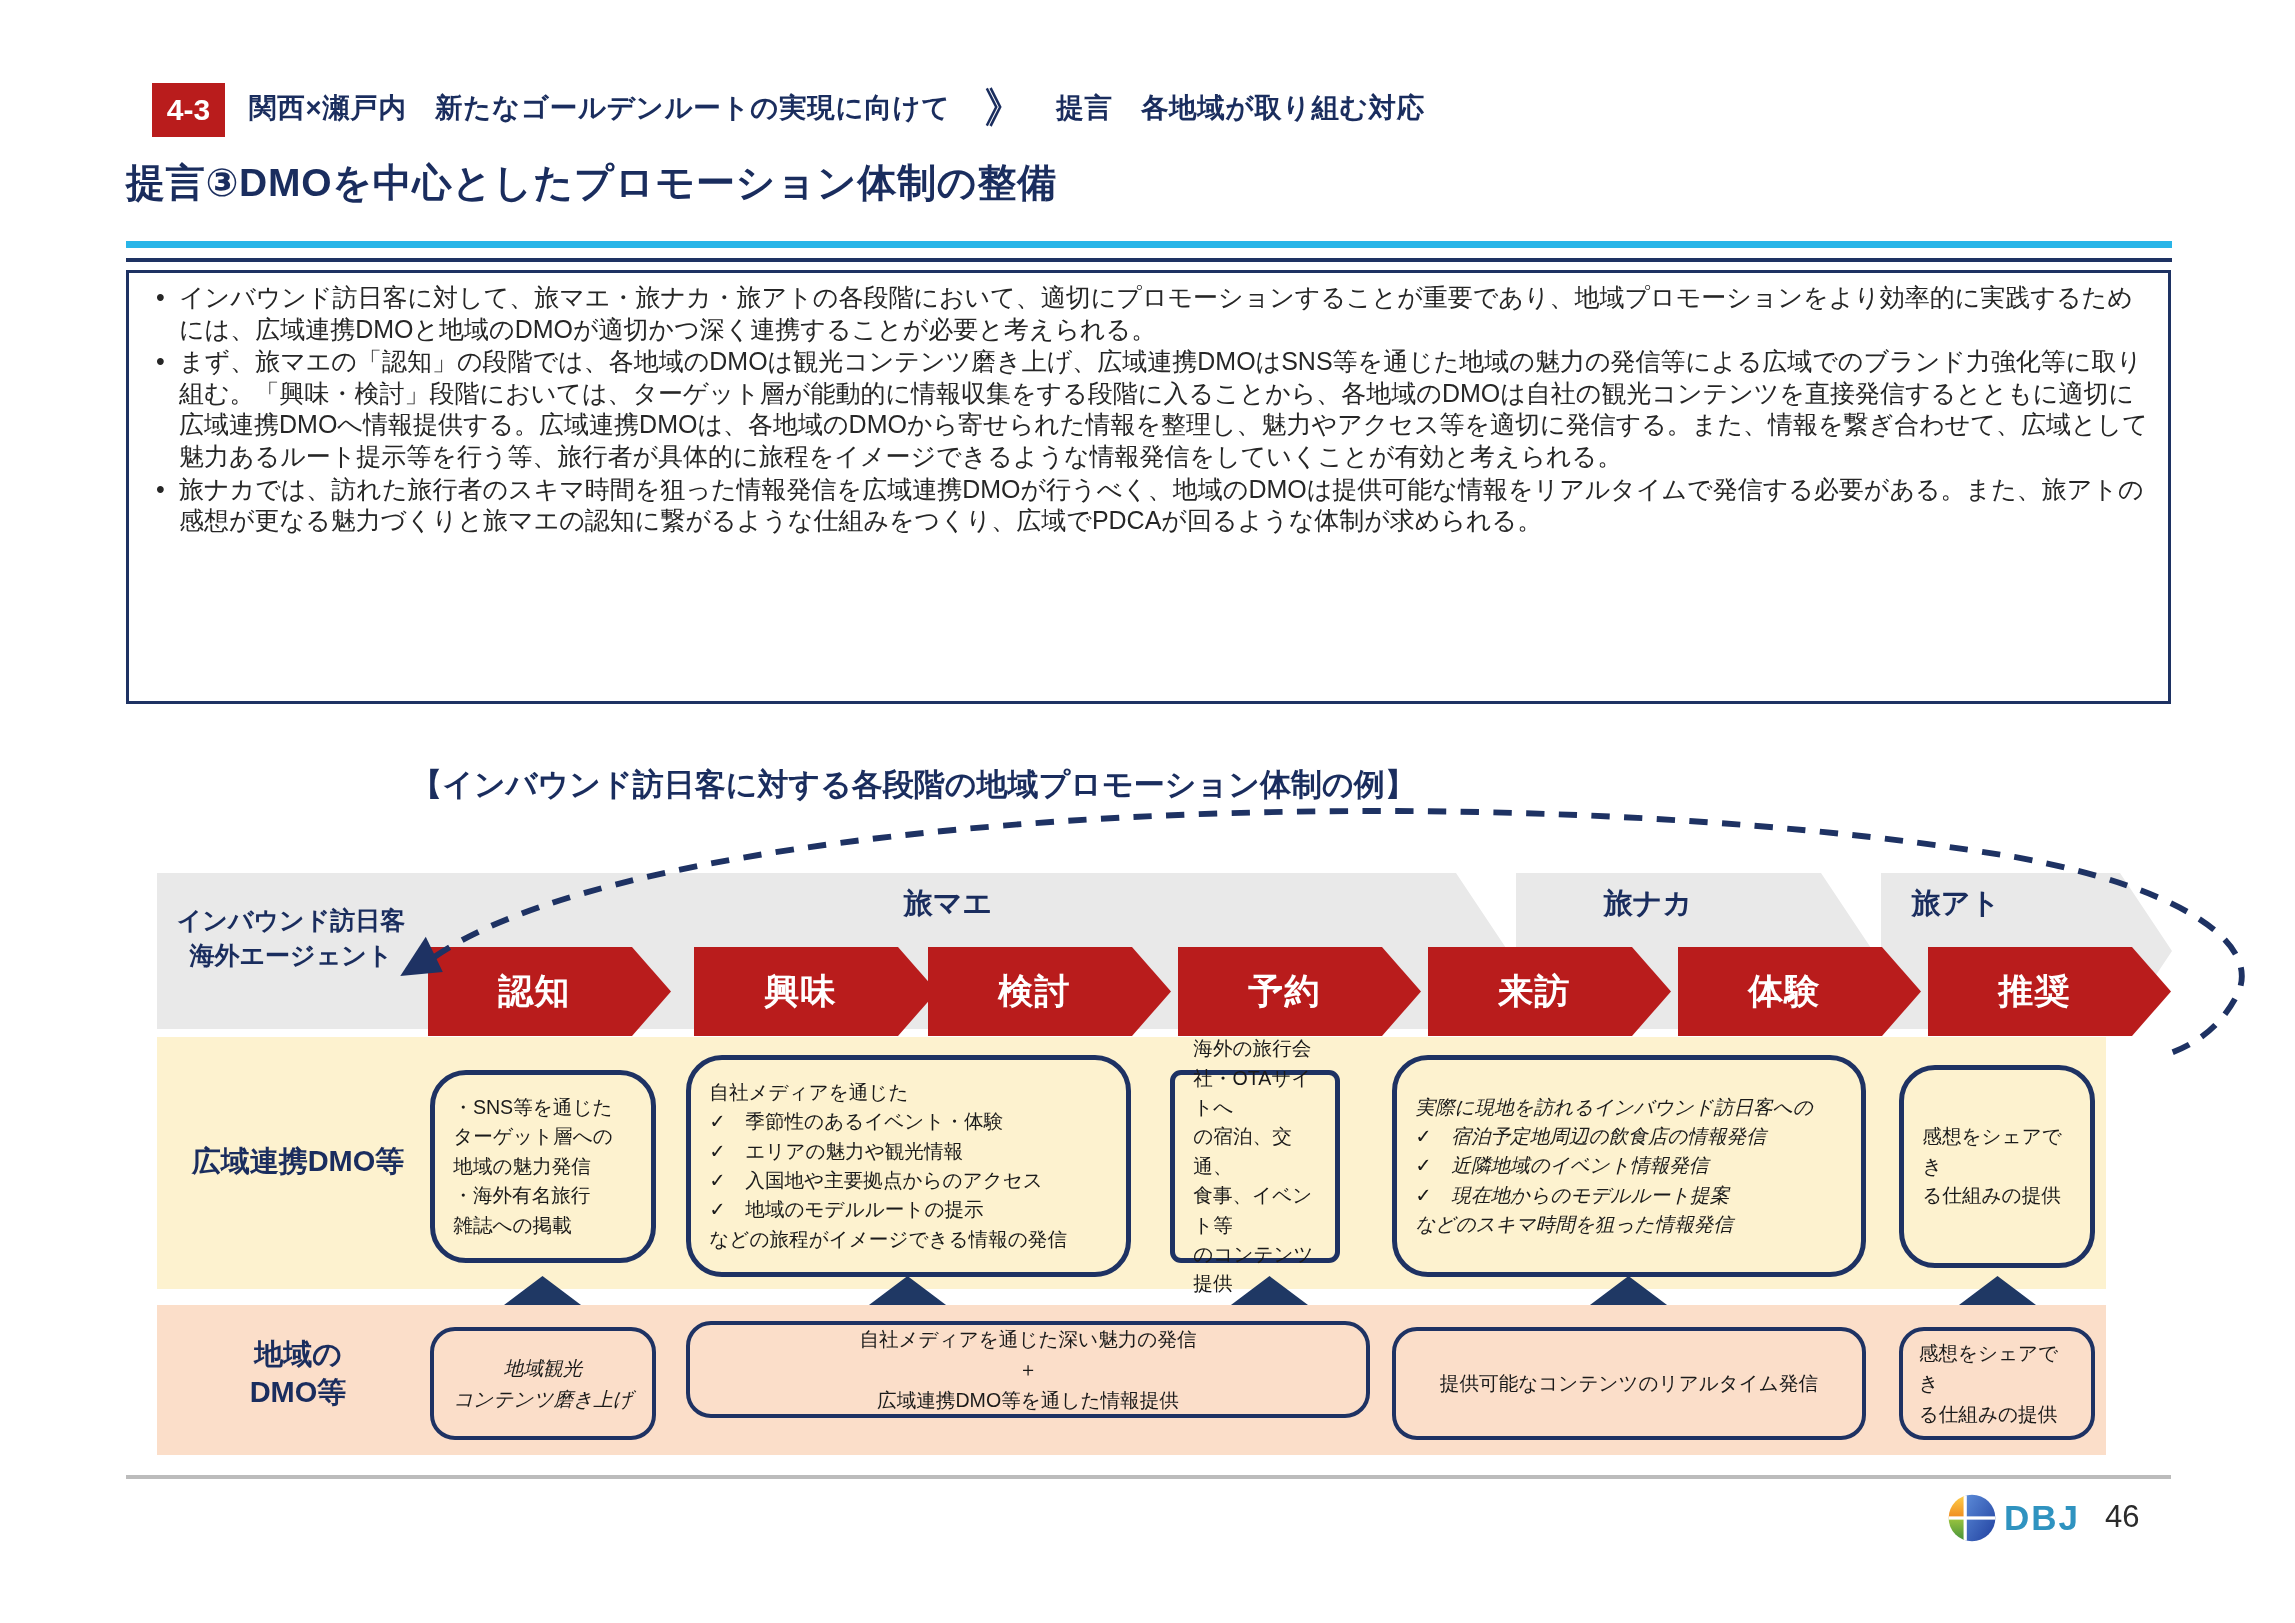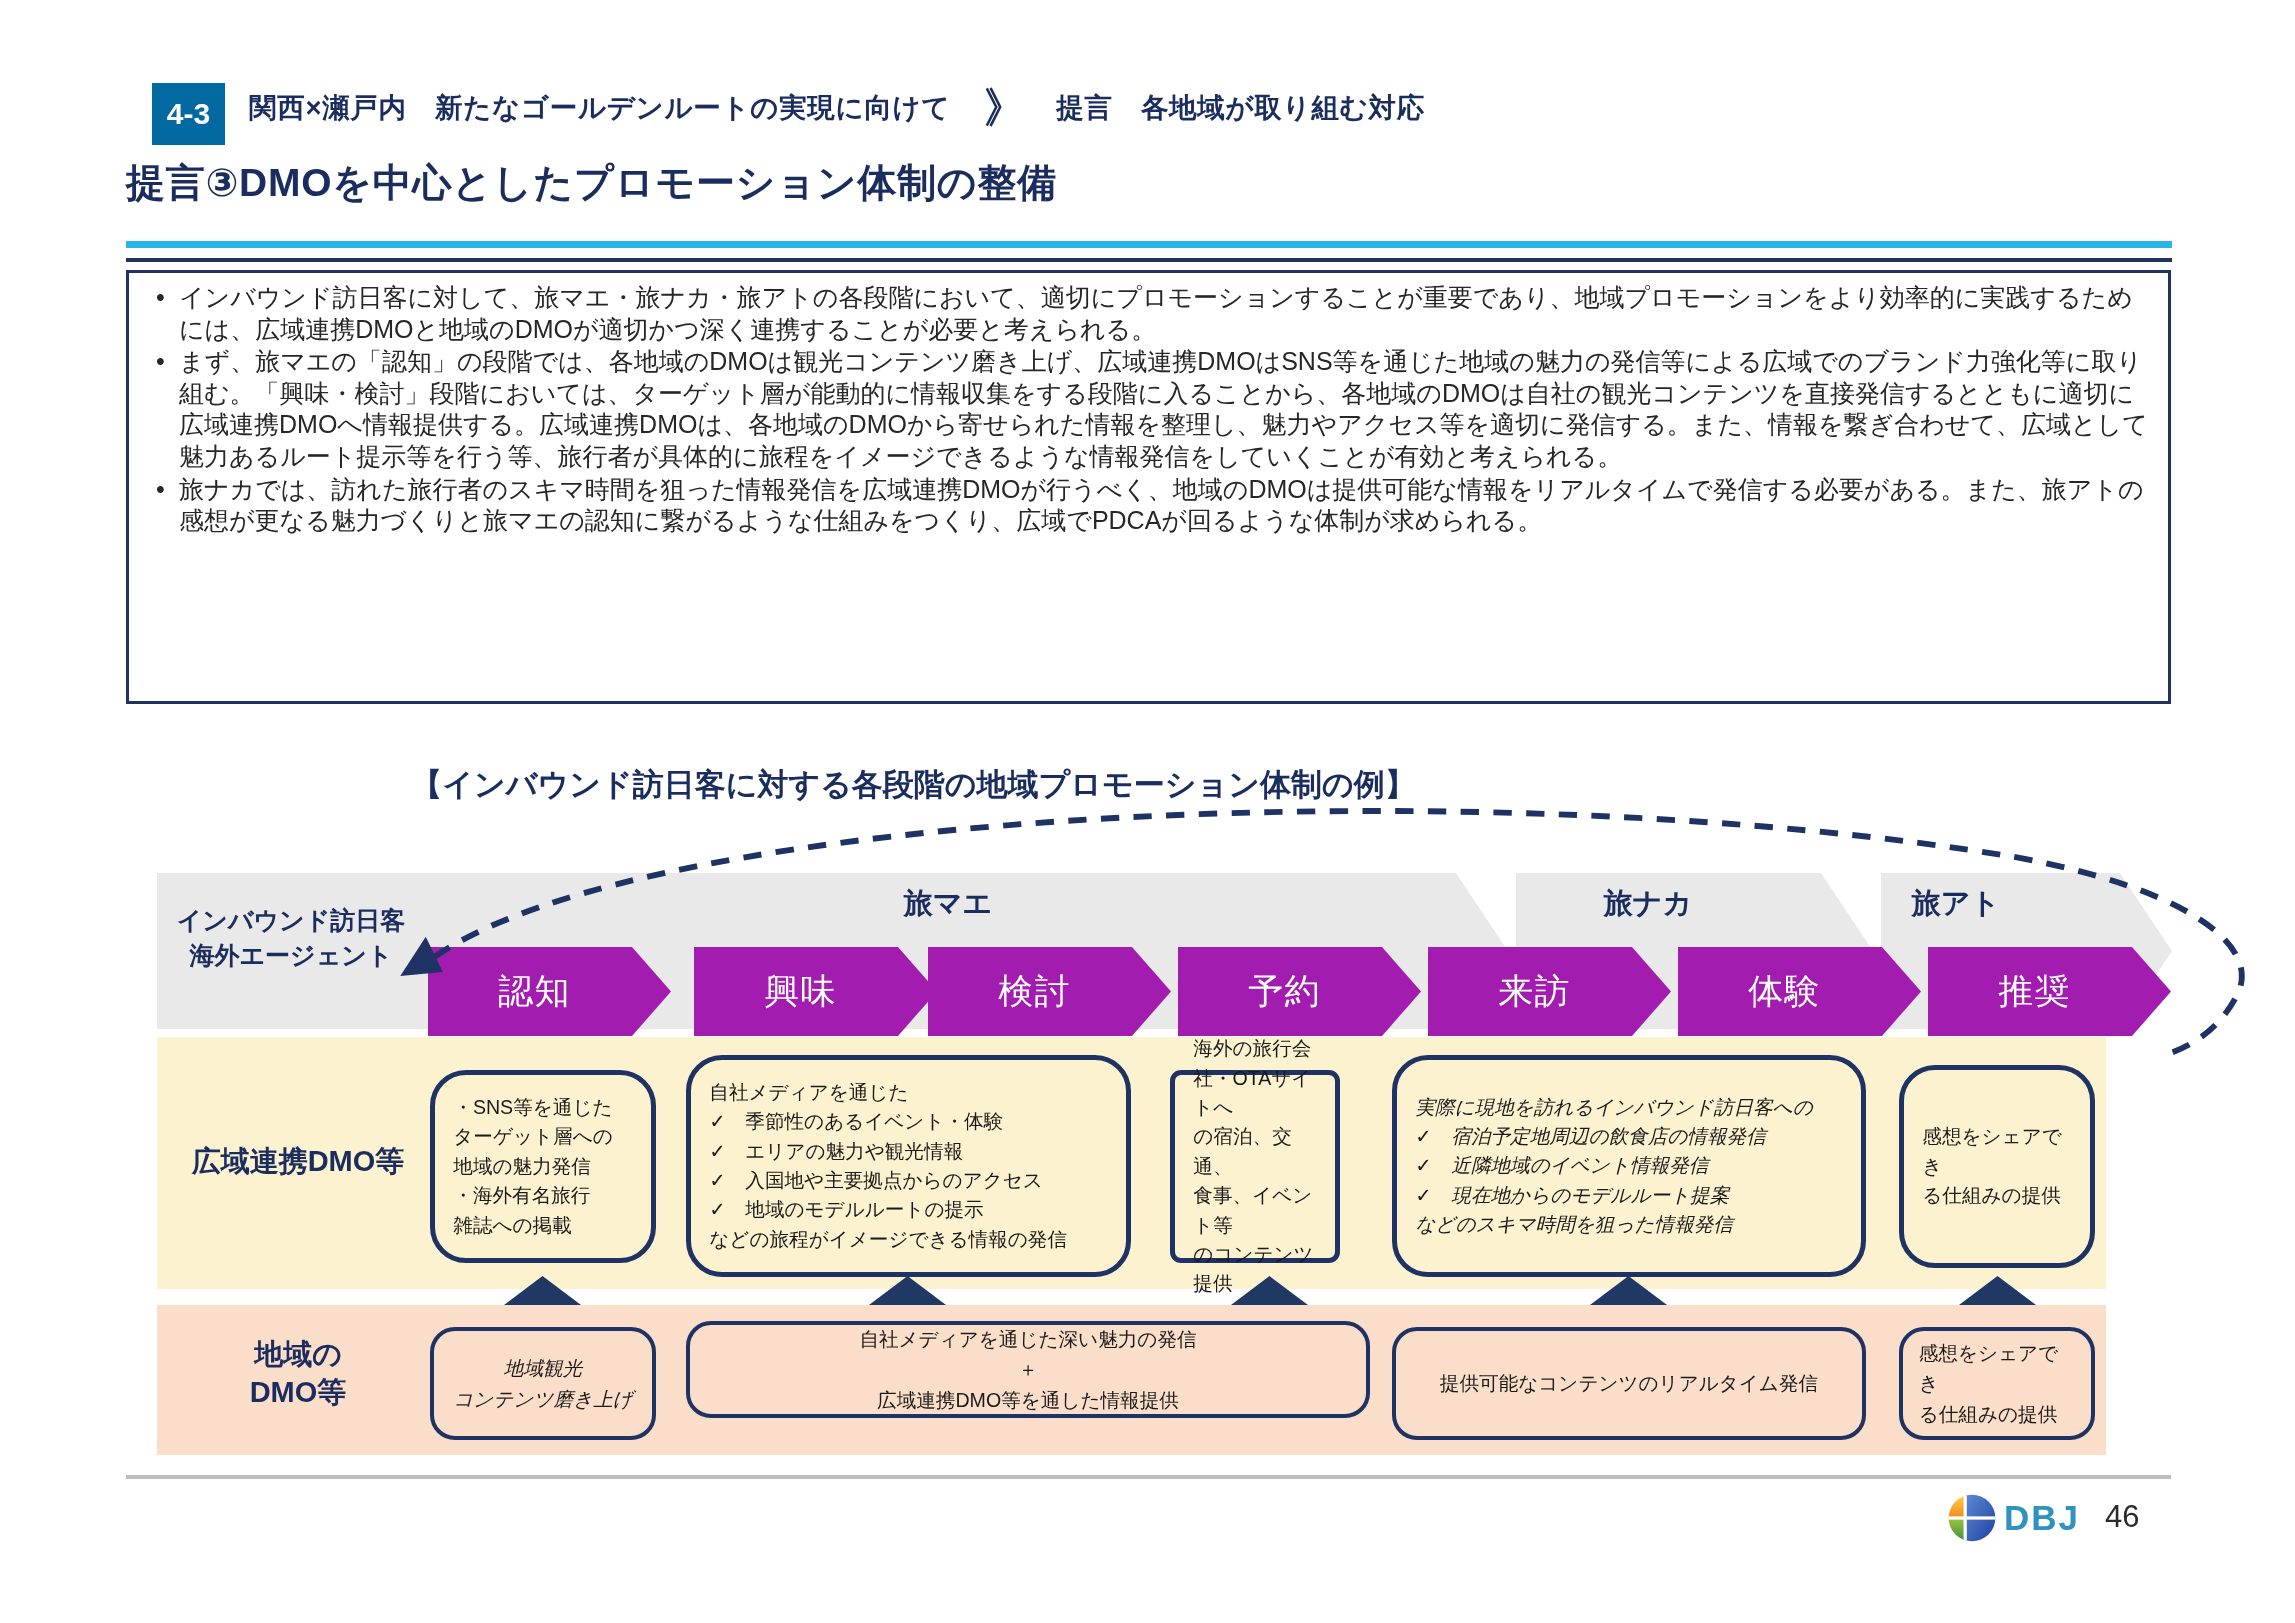--- a/index.html
+++ b/index.html
@@ -1,21 +1,21 @@
 <!DOCTYPE html>
 <html lang="ja" style="font-size:10.5px"><head>
 <meta charset="utf-8">
 <style>
   html,body{margin:0;padding:0;background:#ffffff;}
   body{width:2295px;height:1623px;position:relative;overflow:hidden;
        font-family:"Liberation Sans","DejaVu Sans",sans-serif;color:#222;}
   .abs{position:absolute;}
   .preline{white-space:pre-line;}
   
-  .badge{left:152px;top:83px;width:73px;height:62px;background:#0369a1;
+  .badge{left:152px;top:83px;width:73px;height:54px;background:#b91c1c;
          color:#fff;font-size:30px;font-weight:bold;display:flex;align-items:center;justify-content:center;}
   .hdr{left:249px;top:83px;height:50px;display:flex;align-items:center;gap:34px;}
   .hdr-txt{font-size:27.5px;font-weight:bold;color:#1a2d5e;letter-spacing:0.7px;}
   .hdr-sep{font-size:38px;font-weight:bold;color:#1a2d5e;transform:scaleY(1.1);}
   .title{left:126px;top:156px;font-size:39px;font-weight:bold;color:#1a2d5e;letter-spacing:0.7px;}
   .rule-cyan{left:126px;top:241px;width:2046px;height:7.2px;background:#29b5e8;}
   .rule-navy{left:126px;top:258px;width:2046px;height:3.9px;background:#1e3263;}
   
   .sumbox{left:126px;top:270px;width:2045px;height:434px;border:3.3px solid #1e3263;
           background:#fff;box-sizing:border-box;padding:9.2px 19.6px 0 13px;}
@@ -26,22 +26,22 @@
   
   .band{background:#e9e9e9;top:873px;height:156px;
         clip-path:polygon(0 0,calc(100% - 52px) 0,100% 50%,calc(100% - 52px) 100%,0 100%);}
   .band1{left:157px;width:1351px;}
   .band2{left:1516px;width:357px;}
   .band3{left:1881px;width:291px;}
   .phase-label{top:884px;width:196px;text-align:center;font-size:29px;font-weight:bold;color:#1a2d5e;}
   .actor{left:160px;top:903px;width:262px;text-align:center;font-size:25px;font-weight:bold;
          color:#1a2d5e;line-height:1.38;}
   
-  .stage{top:947px;width:243px;height:89px;background:#a21caf;color:#fff;
-         font-size:35px;font-weight:normal;display:flex;align-items:center;justify-content:center;
+  .stage{top:947px;width:243px;height:89px;background:#b91c1c;color:#fff;
+         font-size:35px;font-weight:bold;display:flex;align-items:center;justify-content:center;
          padding-right:30px;box-sizing:border-box;letter-spacing:1.3px;
          clip-path:polygon(0 0,calc(100% - 39px) 0,100% 50%,calc(100% - 39px) 100%,0 100%);}
   
   .yellow-band{left:157px;top:1037px;width:1949px;height:252px;background:#fdf2cf;}
   .pink-band{left:157px;top:1305px;width:1949px;height:150px;background:#fbdec9;}
   .row-label{width:262px;text-align:center;font-size:29px;font-weight:bold;color:#1a2d5e;line-height:1.3;}
   .ybox{border:5.2px solid #1e3263;border-radius:36px;background:#fdf2cf;box-sizing:border-box;
         font-size:19.6px;color:#1a1a1a;line-height:1.5;display:flex;align-items:center;padding:11.8px 18.3px;}
   .pbox{border:4.6px solid #1e3263;border-radius:25px;background:#fbdec9;box-sizing:border-box;
         font-size:19.6px;color:#1a1a1a;line-height:1.55;display:flex;align-items:center;justify-content:center;

